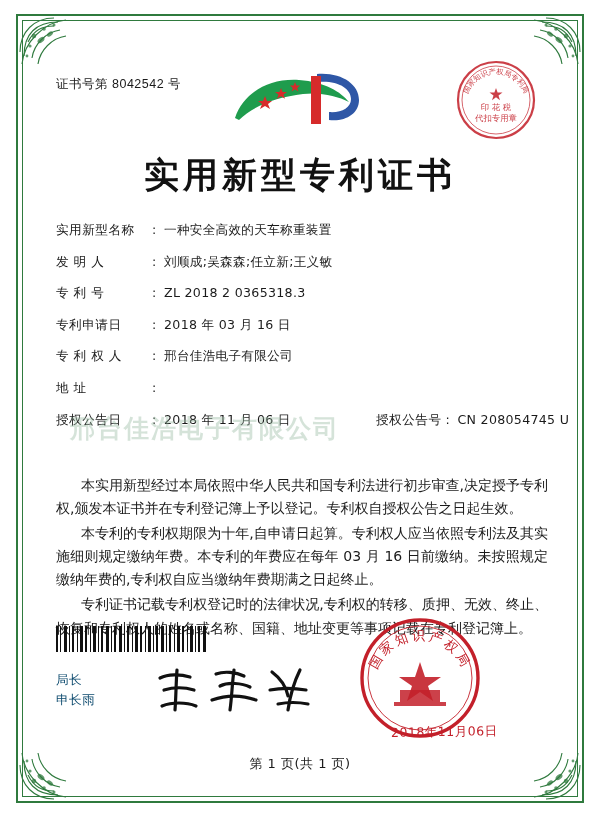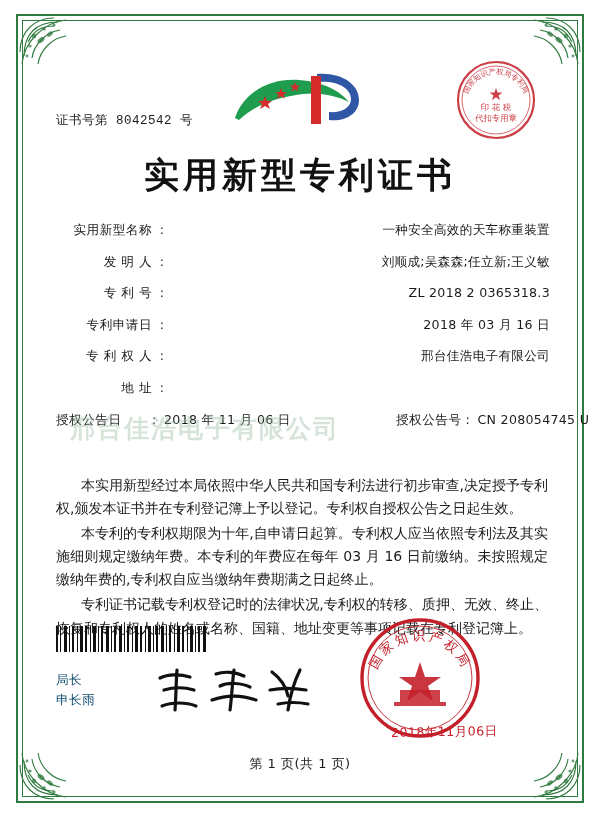--- a/index.html
+++ b/index.html
@@ -52,22 +52,21 @@
     left: 40px; top: 34px; right: 40px; bottom: 34px;
   }
 
   .cert-no {
     position: absolute;
     left: 16px;
     top: 42px;
     font-size: 12.5px;
     color: #1a1a1a;
     letter-spacing: 0.5px;
-    font-family: Liberation Mono, monospace;
-    margin-top: 36px;
+    font-family: Liberation Sans, sans-serif;
   }
 
   
   .logo {
     position: absolute;
     left: 50%;
     top: 24px;
     transform: translateX(-50%);
     width: 150px;
     height: 74px;
@@ -102,21 +101,20 @@
     top: 190px;
     font-size: 12.6px;
     color: #1b1b1b;
     line-height: 1;
   }
   .field-row {
     display: flex;
     align-items: baseline;
     margin-bottom: 19px;
     white-space: nowrap;
-    text-align: right;
   }
   .field-label {
     width: 96px;
     flex: 0 0 96px;
     letter-spacing: 0.5px;
   }
   .field-colon {
     width: 12px;
     flex: 0 0 12px;
   }
@@ -134,21 +132,20 @@
   }
   .row-split .left {
     display: flex;
     align-items: baseline;
     width: 300px;
     flex: 0 0 300px;
   }
   .row-split .right {
     display: flex;
     align-items: flex-end;
-    margin-left: 20px;
   }
   .right .field-label {
     width: auto;
     flex: 0 0 auto;
     margin-right: 4px;
   }
 
   
   .watermark {
     position: absolute;

